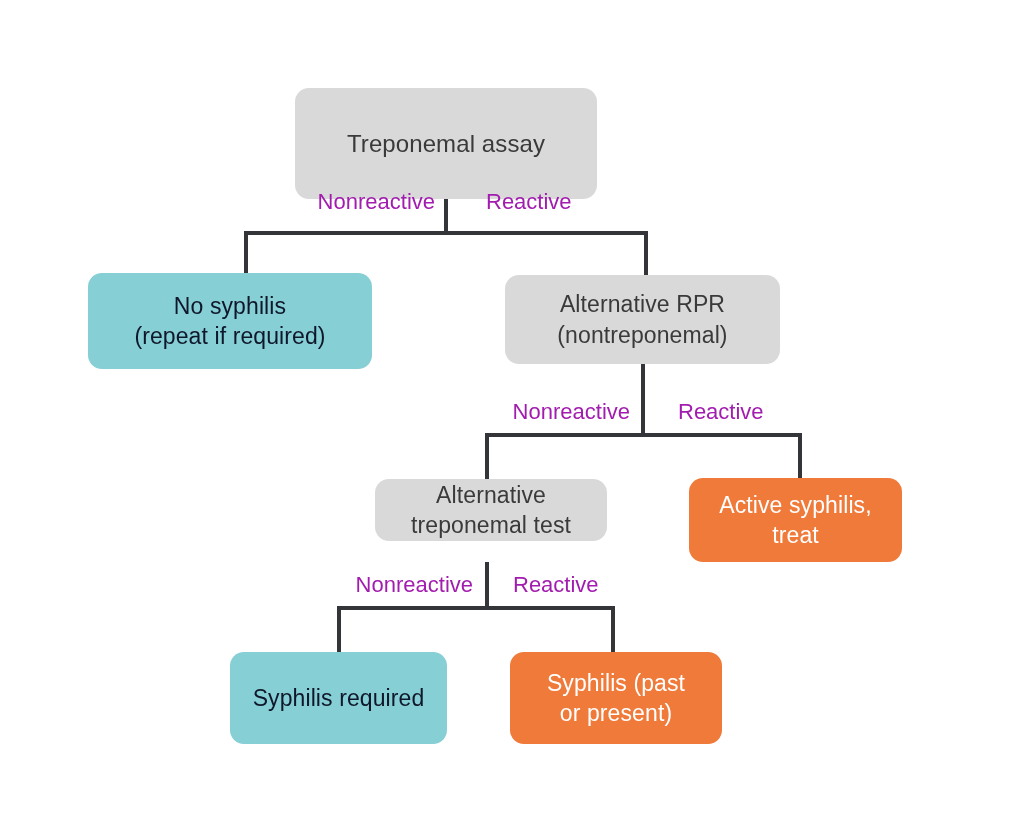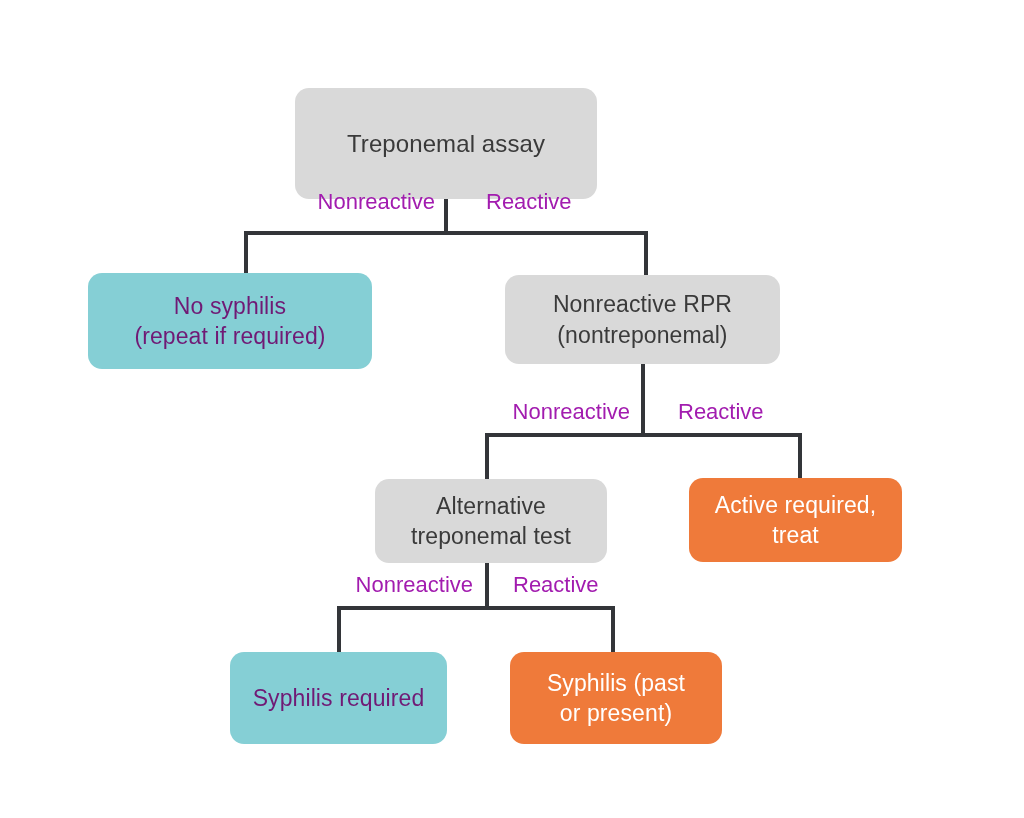--- a/index.html
+++ b/index.html
@@ -25,21 +25,21 @@
     align-items: center;
     justify-content: center;
     text-align: center;
     border-radius: 14px;
     line-height: 1.32;
     white-space: pre-line;
     letter-spacing: 0.1px;
     z-index: 3;
   }
   .node.gray   { background: #d9d9d9; color: #3a3a3a; }
-  .node.teal   { background: #85cfd5; color: #701a75; }
+  .node.teal   { background: #85cfd5; color: #0f172a; }
   .node.orange { background: #ef7a3a; color: #ffffff; }
 
   
   .edge {
     position: absolute;
     background: #333539;
     z-index: 2;
   }
   .edge.v { width: 4px; }
   .edge.h { height: 4px; }
@@ -81,27 +81,27 @@
   <div class="edge-label" style="left:678px; top:399px;">Reactive</div>
 
   <div class="edge-label right-align" style="left:248px; top:572px; width:225px;">Nonreactive</div>
   <div class="edge-label" style="left:513px; top:572px;">Reactive</div>
 
   <div class="node gray" style="left:295px; top:88px; width:302px; height:111px; font-size:24px;">Treponemal assay</div>
 
   <div class="node teal" style="left:88px; top:273px; width:284px; height:96px; font-size:23px;">No syphilis
 (repeat if required)</div>
 
-  <div class="node gray" style="left:505px; top:275px; width:275px; height:89px; font-size:23px;">Nonreactive RPR
+  <div class="node gray" style="left:505px; top:275px; width:275px; height:89px; font-size:23px;">Alternative RPR
 (nontreponemal)</div>
 
-  <div class="node gray" style="left:375px; top:479px; width:232px; height:84px; font-size:23px;">Alternative
+  <div class="node gray" style="left:375px; top:479px; width:232px; height:62px; font-size:23px;">Alternative
 treponemal test</div>
 
-  <div class="node orange" style="left:689px; top:478px; width:213px; height:84px; font-size:23px;">Active required,
+  <div class="node orange" style="left:689px; top:478px; width:213px; height:84px; font-size:23px;">Active syphilis,
 treat</div>
 
   <div class="node teal" style="left:230px; top:652px; width:217px; height:92px; font-size:23px;">Syphilis required</div>
 
   <div class="node orange" style="left:510px; top:652px; width:212px; height:92px; font-size:23px;">Syphilis (past
 or present)</div>
 
 </div>
 
 </body></html>

